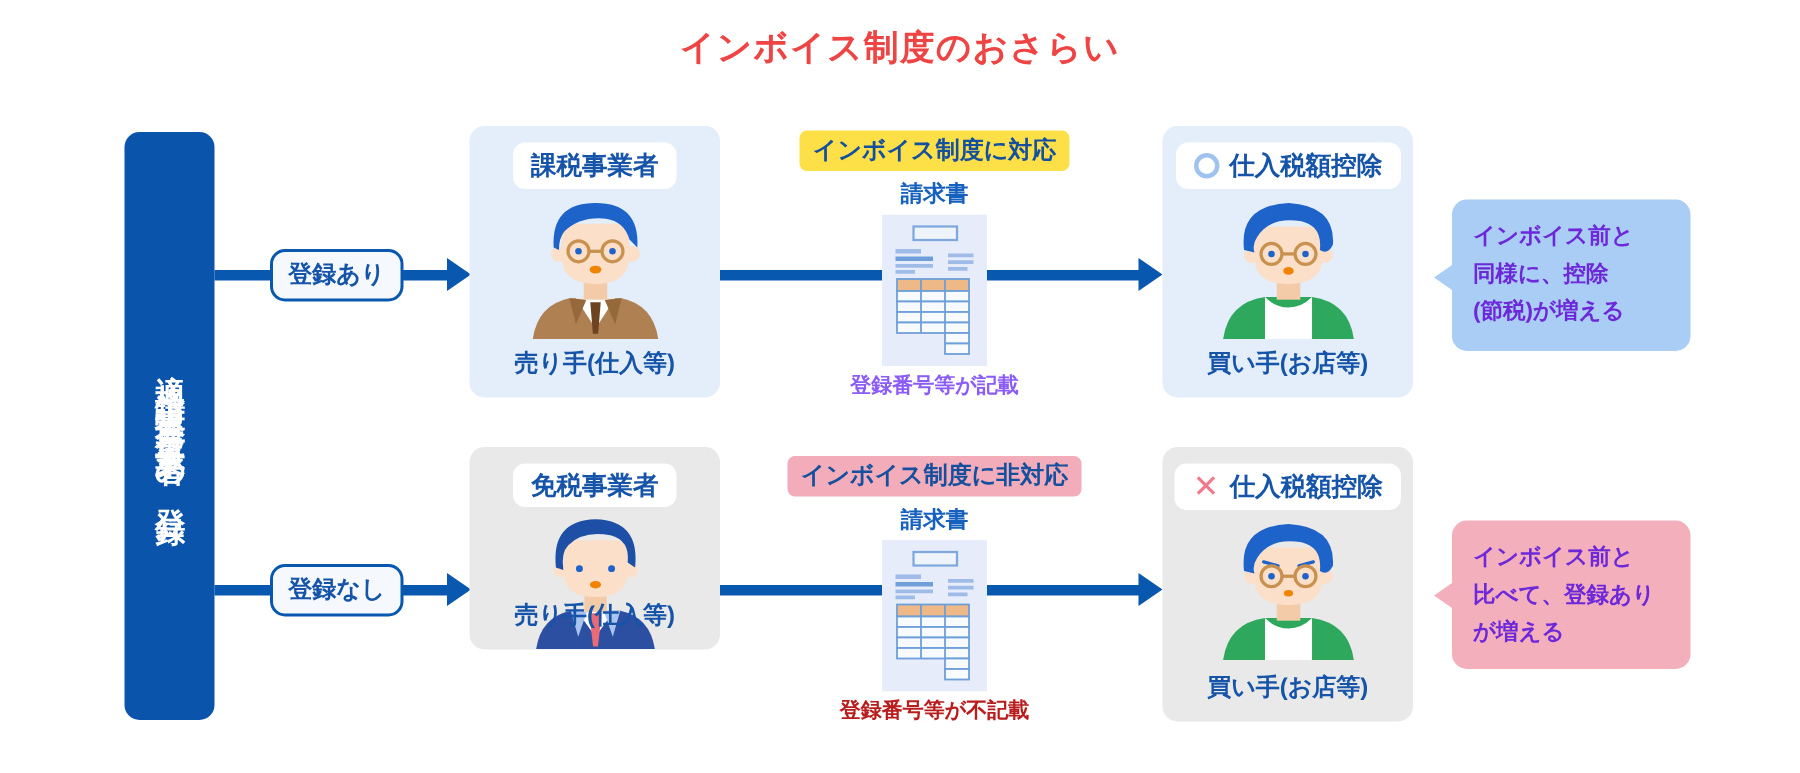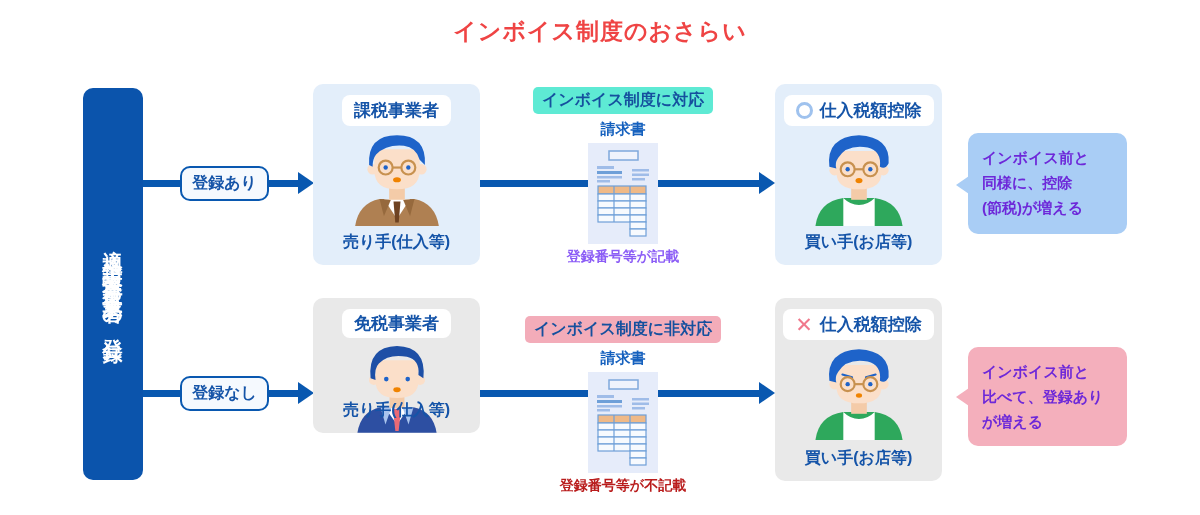--- a/index.html
+++ b/index.html
@@ -143,21 +143,21 @@
     border-radius: 5px;
     display: flex;
     align-items: center;
     justify-content: center;
     padding: 0 9px;
     font-size: 16px;
     font-weight: bold;
     color: #15509E;
     white-space: nowrap;
   }
-  .badge.blue { background: #5eead4; }
+  .badge.blue { background: #fde047; }
   .badge.pink { background: #F3ACB9; }
   .doc-label {
     margin-top: 6px;
     font-size: 15px;
     font-weight: bold;
     color: #1661BE;
   }
   .doc { margin-top: 4px; }
   .doc-note {
     margin-top: 4px;
@@ -309,21 +309,21 @@
       <circle cx="98" cy="46" r="6" fill="#FBDFC9"></circle>
       <path d="M44 22 H96 V47 Q96 68 70 68 Q44 68 44 47 Z" fill="#FBDFC9"></path>
       <path d="M38 44 Q34 6 70 5 Q106 6 102 44 L96 40 Q98 22 82 18 Q60 14 48 26 Q42 32 44 46 Z" fill="#1D4FA6"></path>
       <circle cx="57" cy="45" r="2.8" fill="#1E63C9"></circle>
       <circle cx="83" cy="45" r="2.8" fill="#1E63C9"></circle>
       <ellipse cx="70" cy="58" rx="4.5" ry="3" fill="#F08300"></ellipse>
     </svg>
     <div class="card-footer">売り手(仕入等)</div>
   </div>
 
-  <div class="mid-col" style="top:316px;">
+  <div class="mid-col" style="top:304px;">
     <div class="badge pink">インボイス制度に非対応</div>
     <div class="doc-label">請求書</div>
     <svg class="doc" width="70" height="101" viewBox="0 0 70 101">
       <rect width="70" height="101" fill="#E6ECFA"></rect>
       <rect x="21" y="8" width="29" height="9" fill="#EFF3FC" stroke="#7FA8DC" stroke-width="1.5"></rect>
       <rect x="9" y="23" width="17" height="3" fill="#9FBCE8"></rect>
       <rect x="9" y="28" width="25" height="3" fill="#6E9FD8"></rect>
       <rect x="9" y="33" width="25" height="2.5" fill="#9FBCE8"></rect>
       <rect x="9" y="37" width="13" height="2.5" fill="#9FBCE8"></rect>
       <rect x="44" y="26" width="17" height="2.5" fill="#9FBCE8"></rect>

